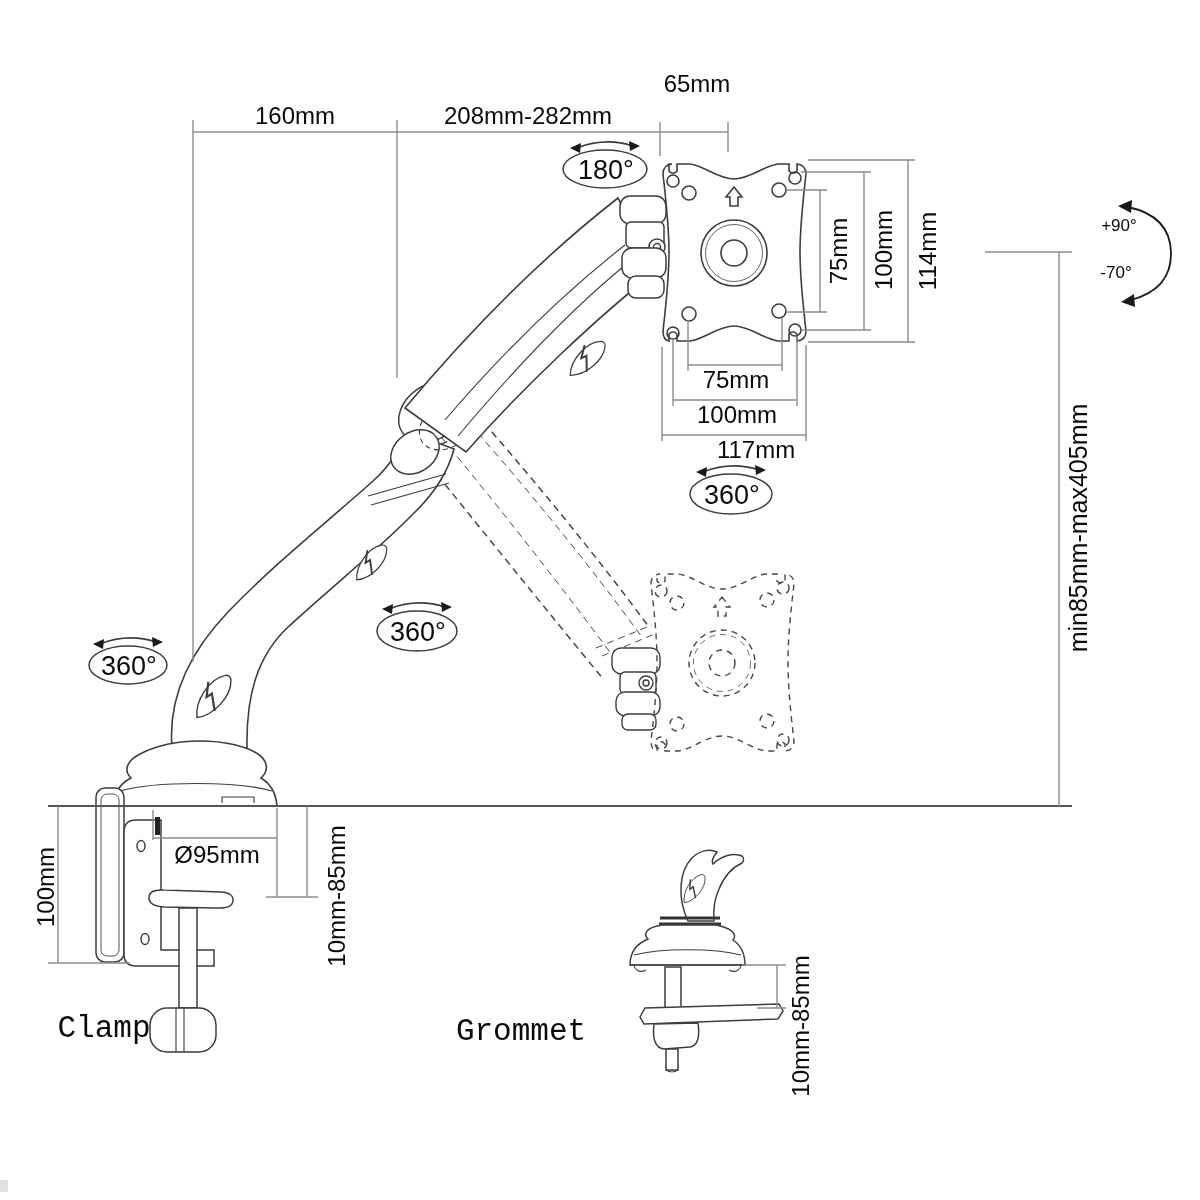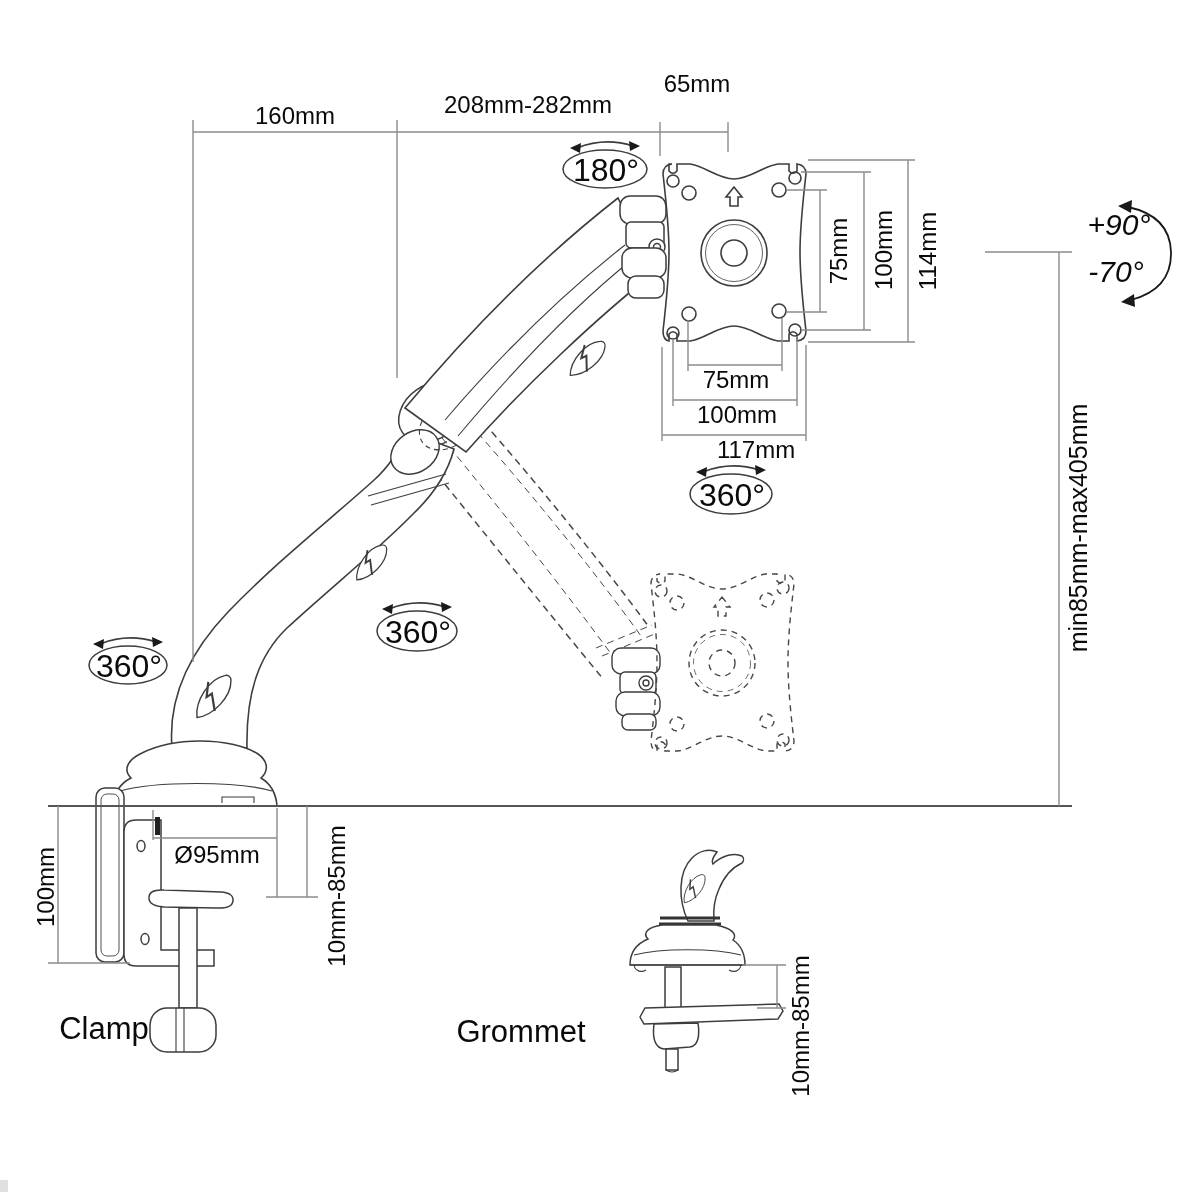--- a/index.html
+++ b/index.html
@@ -2,23 +2,23 @@
 <html><head>
 <meta charset="utf-8">
 <style>
   html,body{margin:0;padding:0;background:#fff;}
   .canvas{position:relative;width:1200px;height:1200px;background:#fff;overflow:hidden;
           font-family:"Liberation Sans",sans-serif;color:#0a0a0a;}
   .canvas svg{position:absolute;left:0;top:0;}
   .lbl{position:absolute;transform:translate(-50%,-50%);font-size:24px;line-height:1;
        white-space:nowrap;color:#0a0a0a;}
   .lbl.rot{transform:translate(-50%,-50%) rotate(-90deg);}
-  .lbl.badge{font-size:32px;}
-  .lbl.tilt{font-size:30px;font-style:italic;}
-  .lbl.big{font-size:31px;}
+  .lbl.badge{font-size:27px;}
+  .lbl.tilt{font-size:17px;}
+  .lbl.big{font-size:31px;font-family:Liberation Mono, monospace;}
   .lbl.tall{font-size:25px;}
 </style>
 </head>
 <body>
 
 <div class="canvas">
 
 <svg width="1200" height="1200" viewBox="0 0 1200 1200">
   <defs>
 
@@ -205,21 +205,21 @@
 
     <path d="M 307 806 L 307 897 M 266 897 L 318 897"></path>
 
     <path d="M 777 965 L 777 1008 M 742 965 L 786 965 M 757 1008 L 786 1008"></path>
   </g>
 
   <rect x="0" y="1180" width="8" height="12" fill="#e0e0e0" stroke="none"></rect>
 </svg>
 
 <div class="lbl" style="left:295px;top:116px">160mm</div>
-<div class="lbl" style="left:528px;top:105px">208mm-282mm</div>
+<div class="lbl" style="left:528px;top:116px">208mm-282mm</div>
 <div class="lbl" style="left:697px;top:84px">65mm</div>
 
 <div class="lbl badge" style="left:606px;top:170px">180°</div>
 <div class="lbl badge" style="left:732px;top:495px">360°</div>
 <div class="lbl badge" style="left:418px;top:632px">360°</div>
 <div class="lbl badge" style="left:129px;top:666px">360°</div>
 
 <div class="lbl rot" style="left:839px;top:251px">75mm</div>
 <div class="lbl rot" style="left:884px;top:250px">100mm</div>
 <div class="lbl rot" style="left:928px;top:251px">114mm</div>

